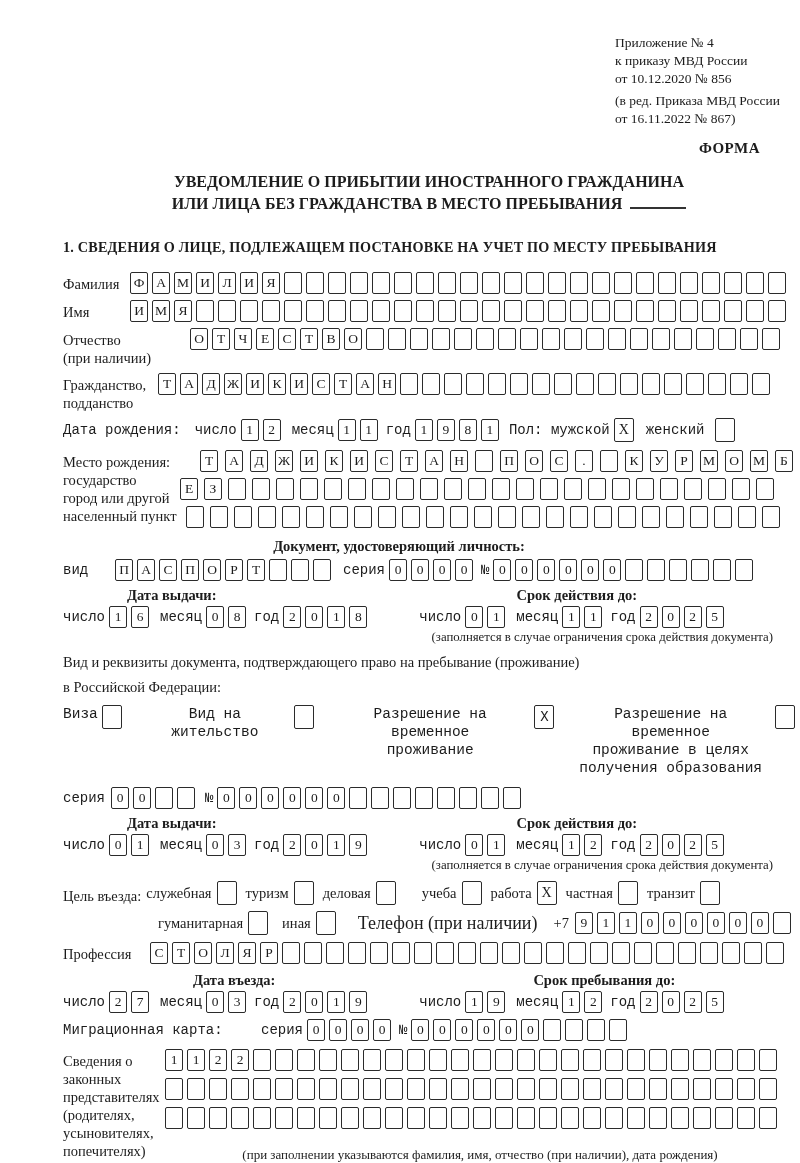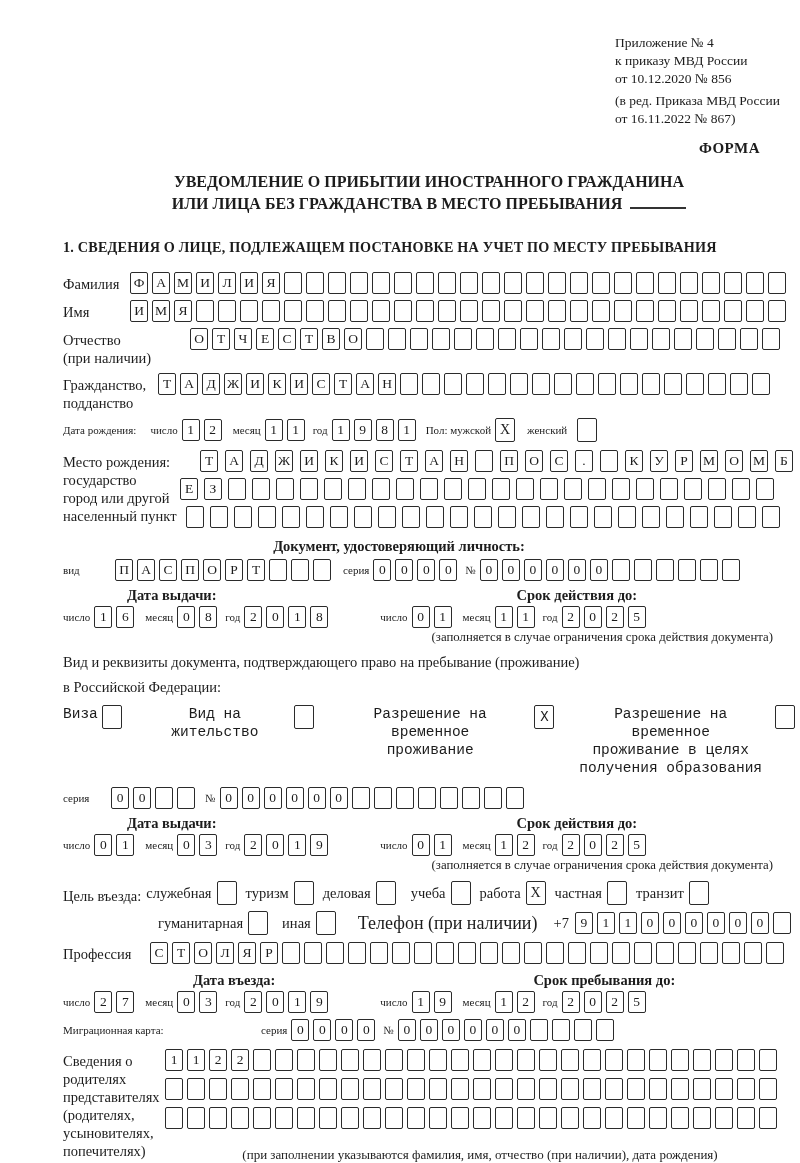--- a/index.html
+++ b/index.html
@@ -20,21 +20,21 @@
   .cell{box-sizing:border-box;display:inline-flex;flex:none;align-items:center;justify-content:center;
         width:18px;height:22px;border:1.6px solid #2b2b2b;border-radius:2px;margin-right:4px;
         font-size:13.5px;line-height:1;}
   .sp6 .cell{margin-right:6px;}
   .sp7 .cell{margin-right:7px;}
   .cb{box-sizing:border-box;display:inline-flex;flex:none;align-items:center;justify-content:center;
       width:20px;height:24px;border:1.6px solid #2b2b2b;border-radius:2px;font-size:14px;}
   .heading-doc{font-weight:bold;font-size:14.5px;text-align:center;margin:2px 60px 4px 0;}
   .dlabels{display:flex;font-size:14.5px;margin:2px 0 2px 0;font-weight:bold;}
   .dgroup{display:flex;align-items:center;}
-  .dlabel{font-size:11px;margin-right:4px;}
+  .dlabel{font-size:14px;margin-right:4px;font-family:Liberation Mono, monospace;}
   .mlab{margin-left:7px;}
   .note{font-size:12.8px;text-align:right;padding-right:22px;margin:0 0 8px 0;}
   .intro{font-size:14.5px;line-height:19px;margin-top:6px;}
   .optrow{display:flex;align-items:flex-start;margin-top:8px;}
   .opt{display:flex;align-items:flex-start;font-family:Liberation Mono, monospace;}
   .opt .txt{font-size:14.5px;line-height:18px;text-align:center;}
   .opt .cb{margin-left:8px;margin-top:0;}
   .pitem{display:flex;align-items:center;}
   .pitem .plbl{font-size:14.5px;margin-right:5px;}
 </style>
@@ -524,21 +524,21 @@
           <span class="cb"></span>
         </span>
       <span class="pitem" style="margin-left:9px">
           <span class="plbl">туризм</span>
           <span class="cb"></span>
         </span>
       <span class="pitem" style="margin-left:9px">
           <span class="plbl">деловая</span>
           <span class="cb"></span>
         </span>
-      <span class="pitem" style="margin-left:15px">
+      <span class="pitem" style="margin-left:26px">
           <span class="plbl">учеба</span>
           <span class="cb"></span>
         </span>
       <span class="pitem" style="margin-left:9px">
           <span class="plbl">работа</span>
           <span class="cb">X</span>
         </span>
       <span class="pitem" style="margin-left:9px">
           <span class="plbl">частная</span>
           <span class="cb"></span>
@@ -675,21 +675,21 @@
           <span class="cell"></span>
           <span class="cell"></span>
           <span class="cell"></span>
           <span class="cell"></span>
         </span>
     </div>
 
     <div class="row" style="margin-top:8px">
       <span class="lblcol" style="width:102px">
         <div>Сведения о</div>
-        <div>родителях</div>
+        <div>законных</div>
         <div>представителях</div>
         <div>(родителях,</div>
         <div>усыновителях,</div>
         <div>попечителях)</div>
       </span>
       <span>
         <div class="cells" style="margin-bottom:7px">
             <span class="cell">1</span>
             <span class="cell">1</span>
             <span class="cell">2</span>

